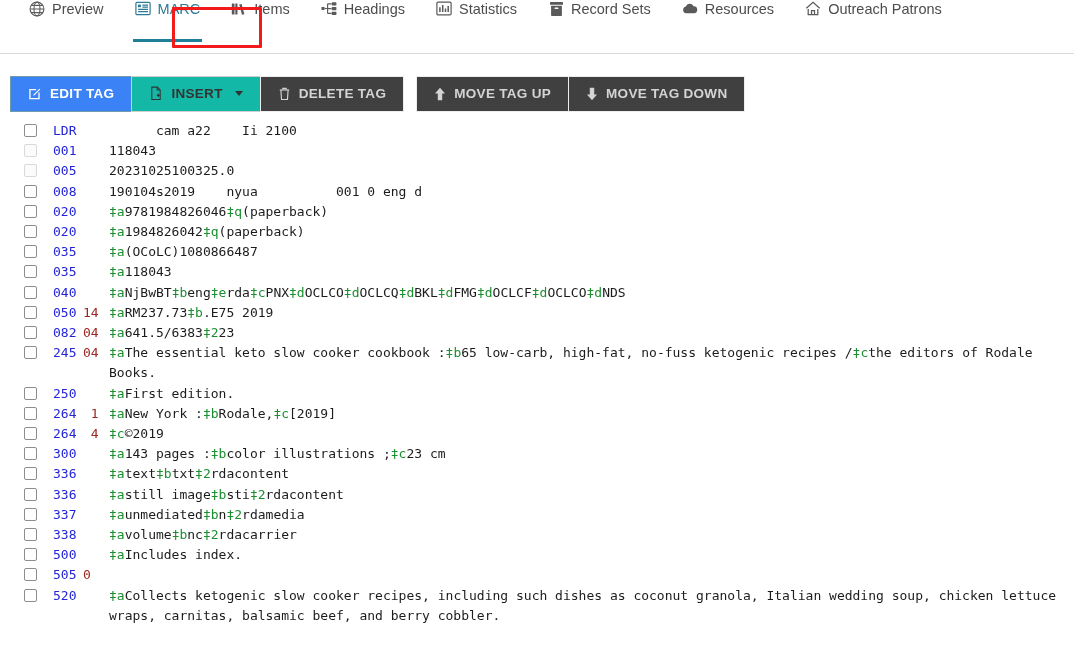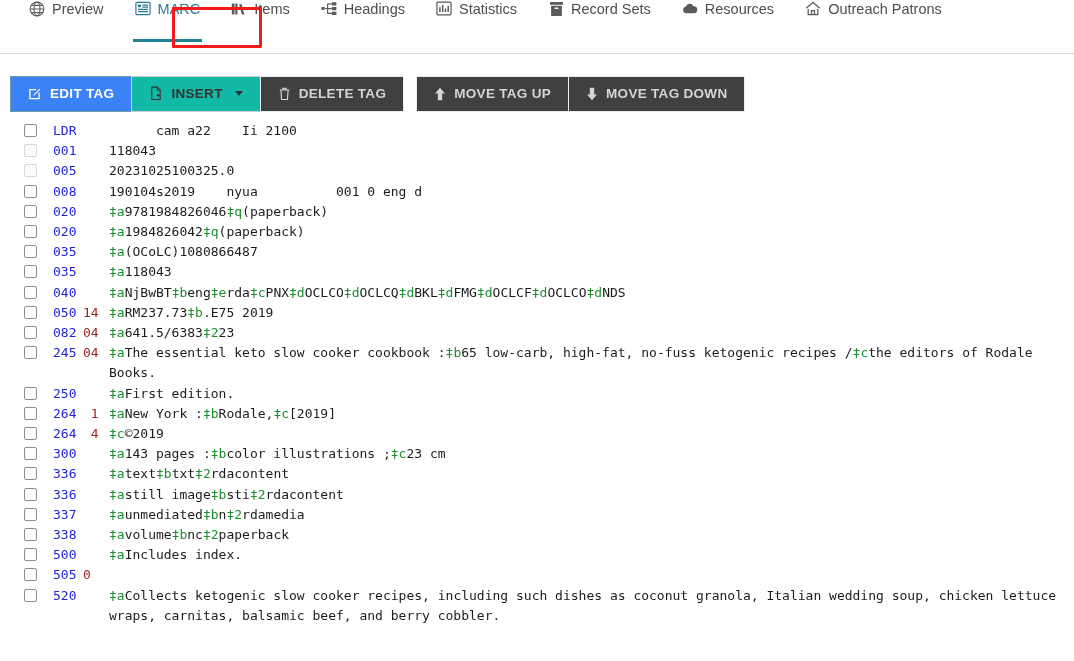--- a/index.html
+++ b/index.html
@@ -432,21 +432,21 @@
     <div class="row">
       <input type="checkbox" class="cb" style="">
       <span class="tag">337</span>
       <span class="ind"></span>
       <span class="content"><span class="sf">‡a</span><span>unmediated</span><span class="sf">‡b</span><span>n</span><span class="sf">‡2</span><span>rdamedia</span></span>
     </div>
     <div class="row">
       <input type="checkbox" class="cb" style="">
       <span class="tag">338</span>
       <span class="ind"></span>
-      <span class="content"><span class="sf">‡a</span><span>volume</span><span class="sf">‡b</span><span>nc</span><span class="sf">‡2</span><span>paperback</span></span>
+      <span class="content"><span class="sf">‡a</span><span>volume</span><span class="sf">‡b</span><span>nc</span><span class="sf">‡2</span><span>rdacarrier</span></span>
     </div>
     <div class="row">
       <input type="checkbox" class="cb" style="">
       <span class="tag">500</span>
       <span class="ind"></span>
       <span class="content"><span class="sf">‡a</span><span>Includes index.</span></span>
     </div>
     <div class="row">
       <input type="checkbox" class="cb" style="">
       <span class="tag">505</span>

